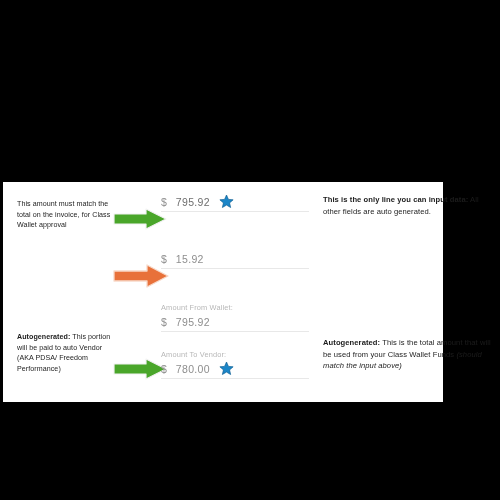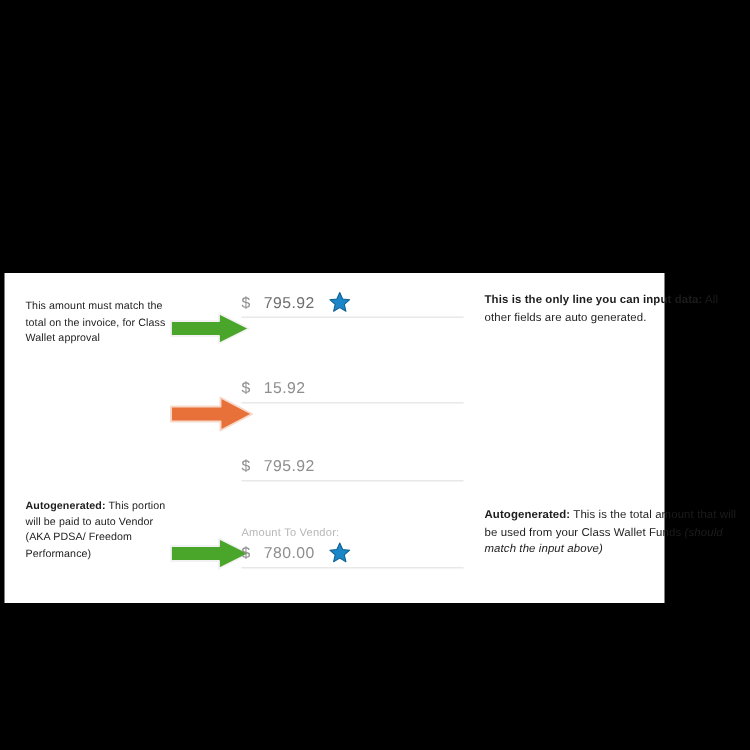--- a/index.html
+++ b/index.html
@@ -154,20 +154,21 @@
 
     <div class="field" style="top:68px;">
       <div class="field-value-row">
         <span class="field-currency">$</span>
         <span class="field-value">15.92</span>
       </div>
       <div class="field-rule"></div>
     </div>
 
     <div class="field" style="top:120px;">
+      <div class="field-label">Amount From Wallet:</div>
       <div class="field-value-row">
         <span class="field-currency">$</span>
         <span class="field-value">795.92</span>
       </div>
       <div class="field-rule"></div>
     </div>
 
     <div class="field" style="top:167px;">
       <div class="field-label">Amount To Vendor:</div>
       <div class="field-value-row">

